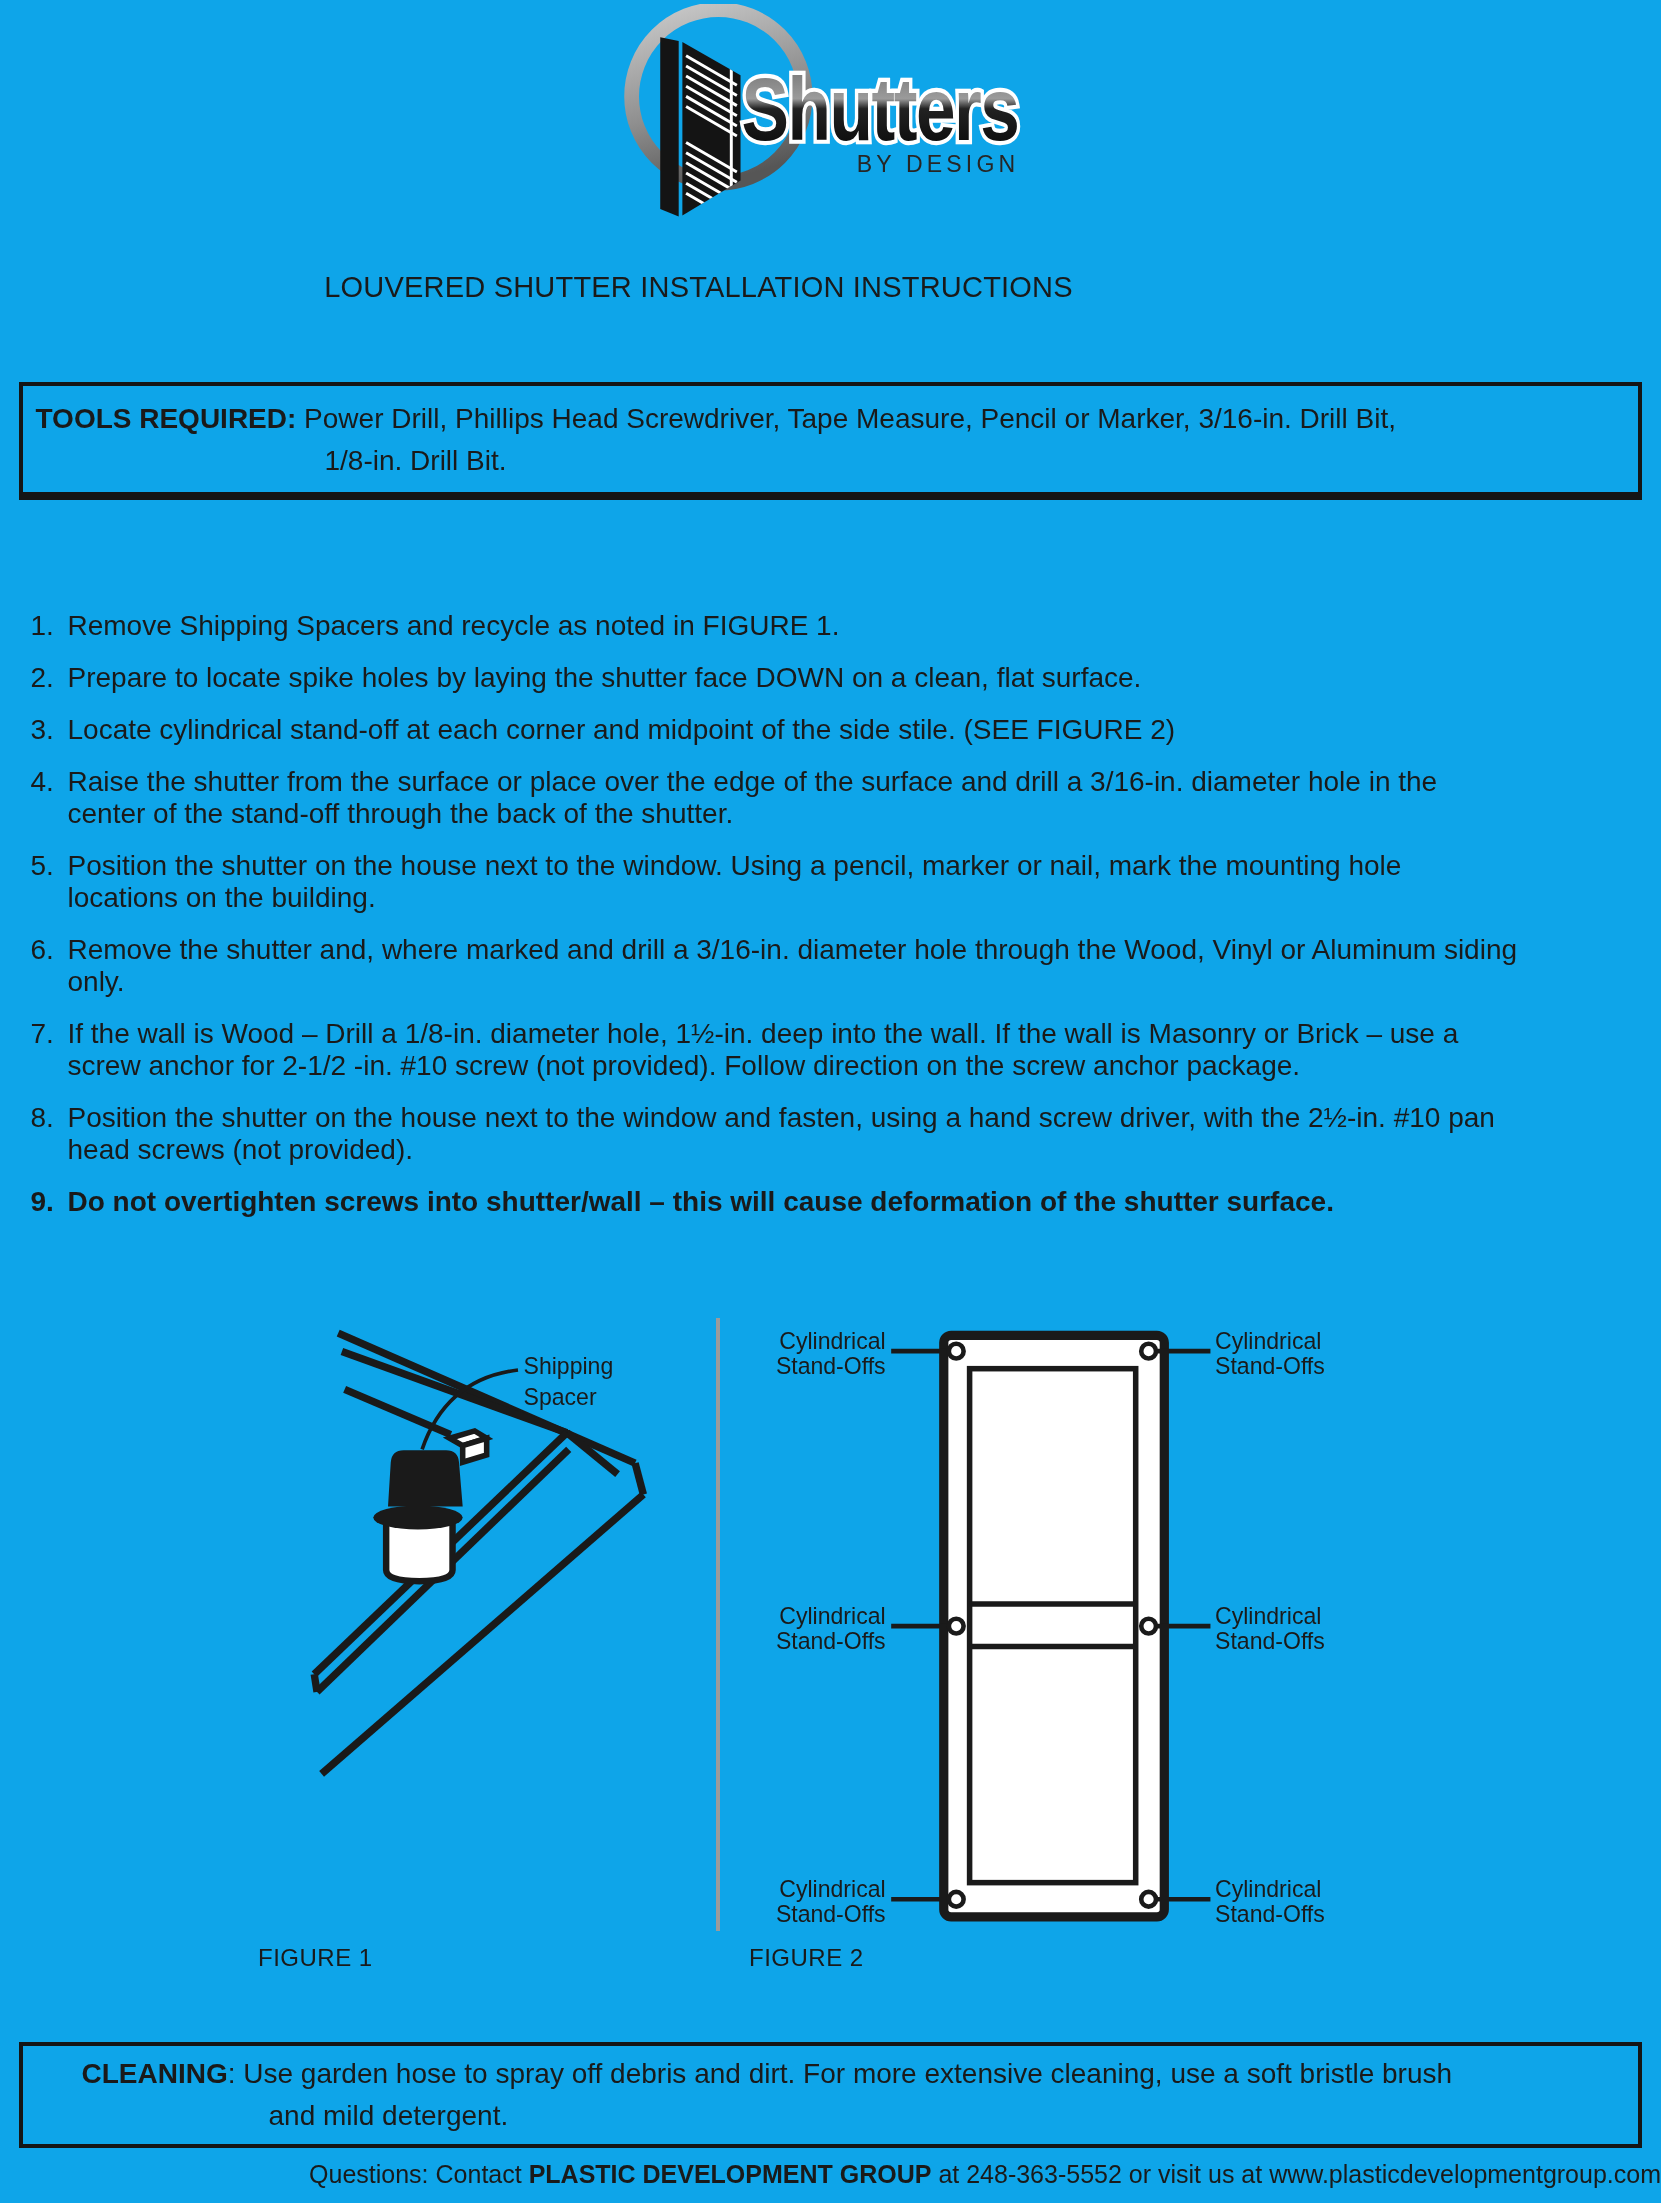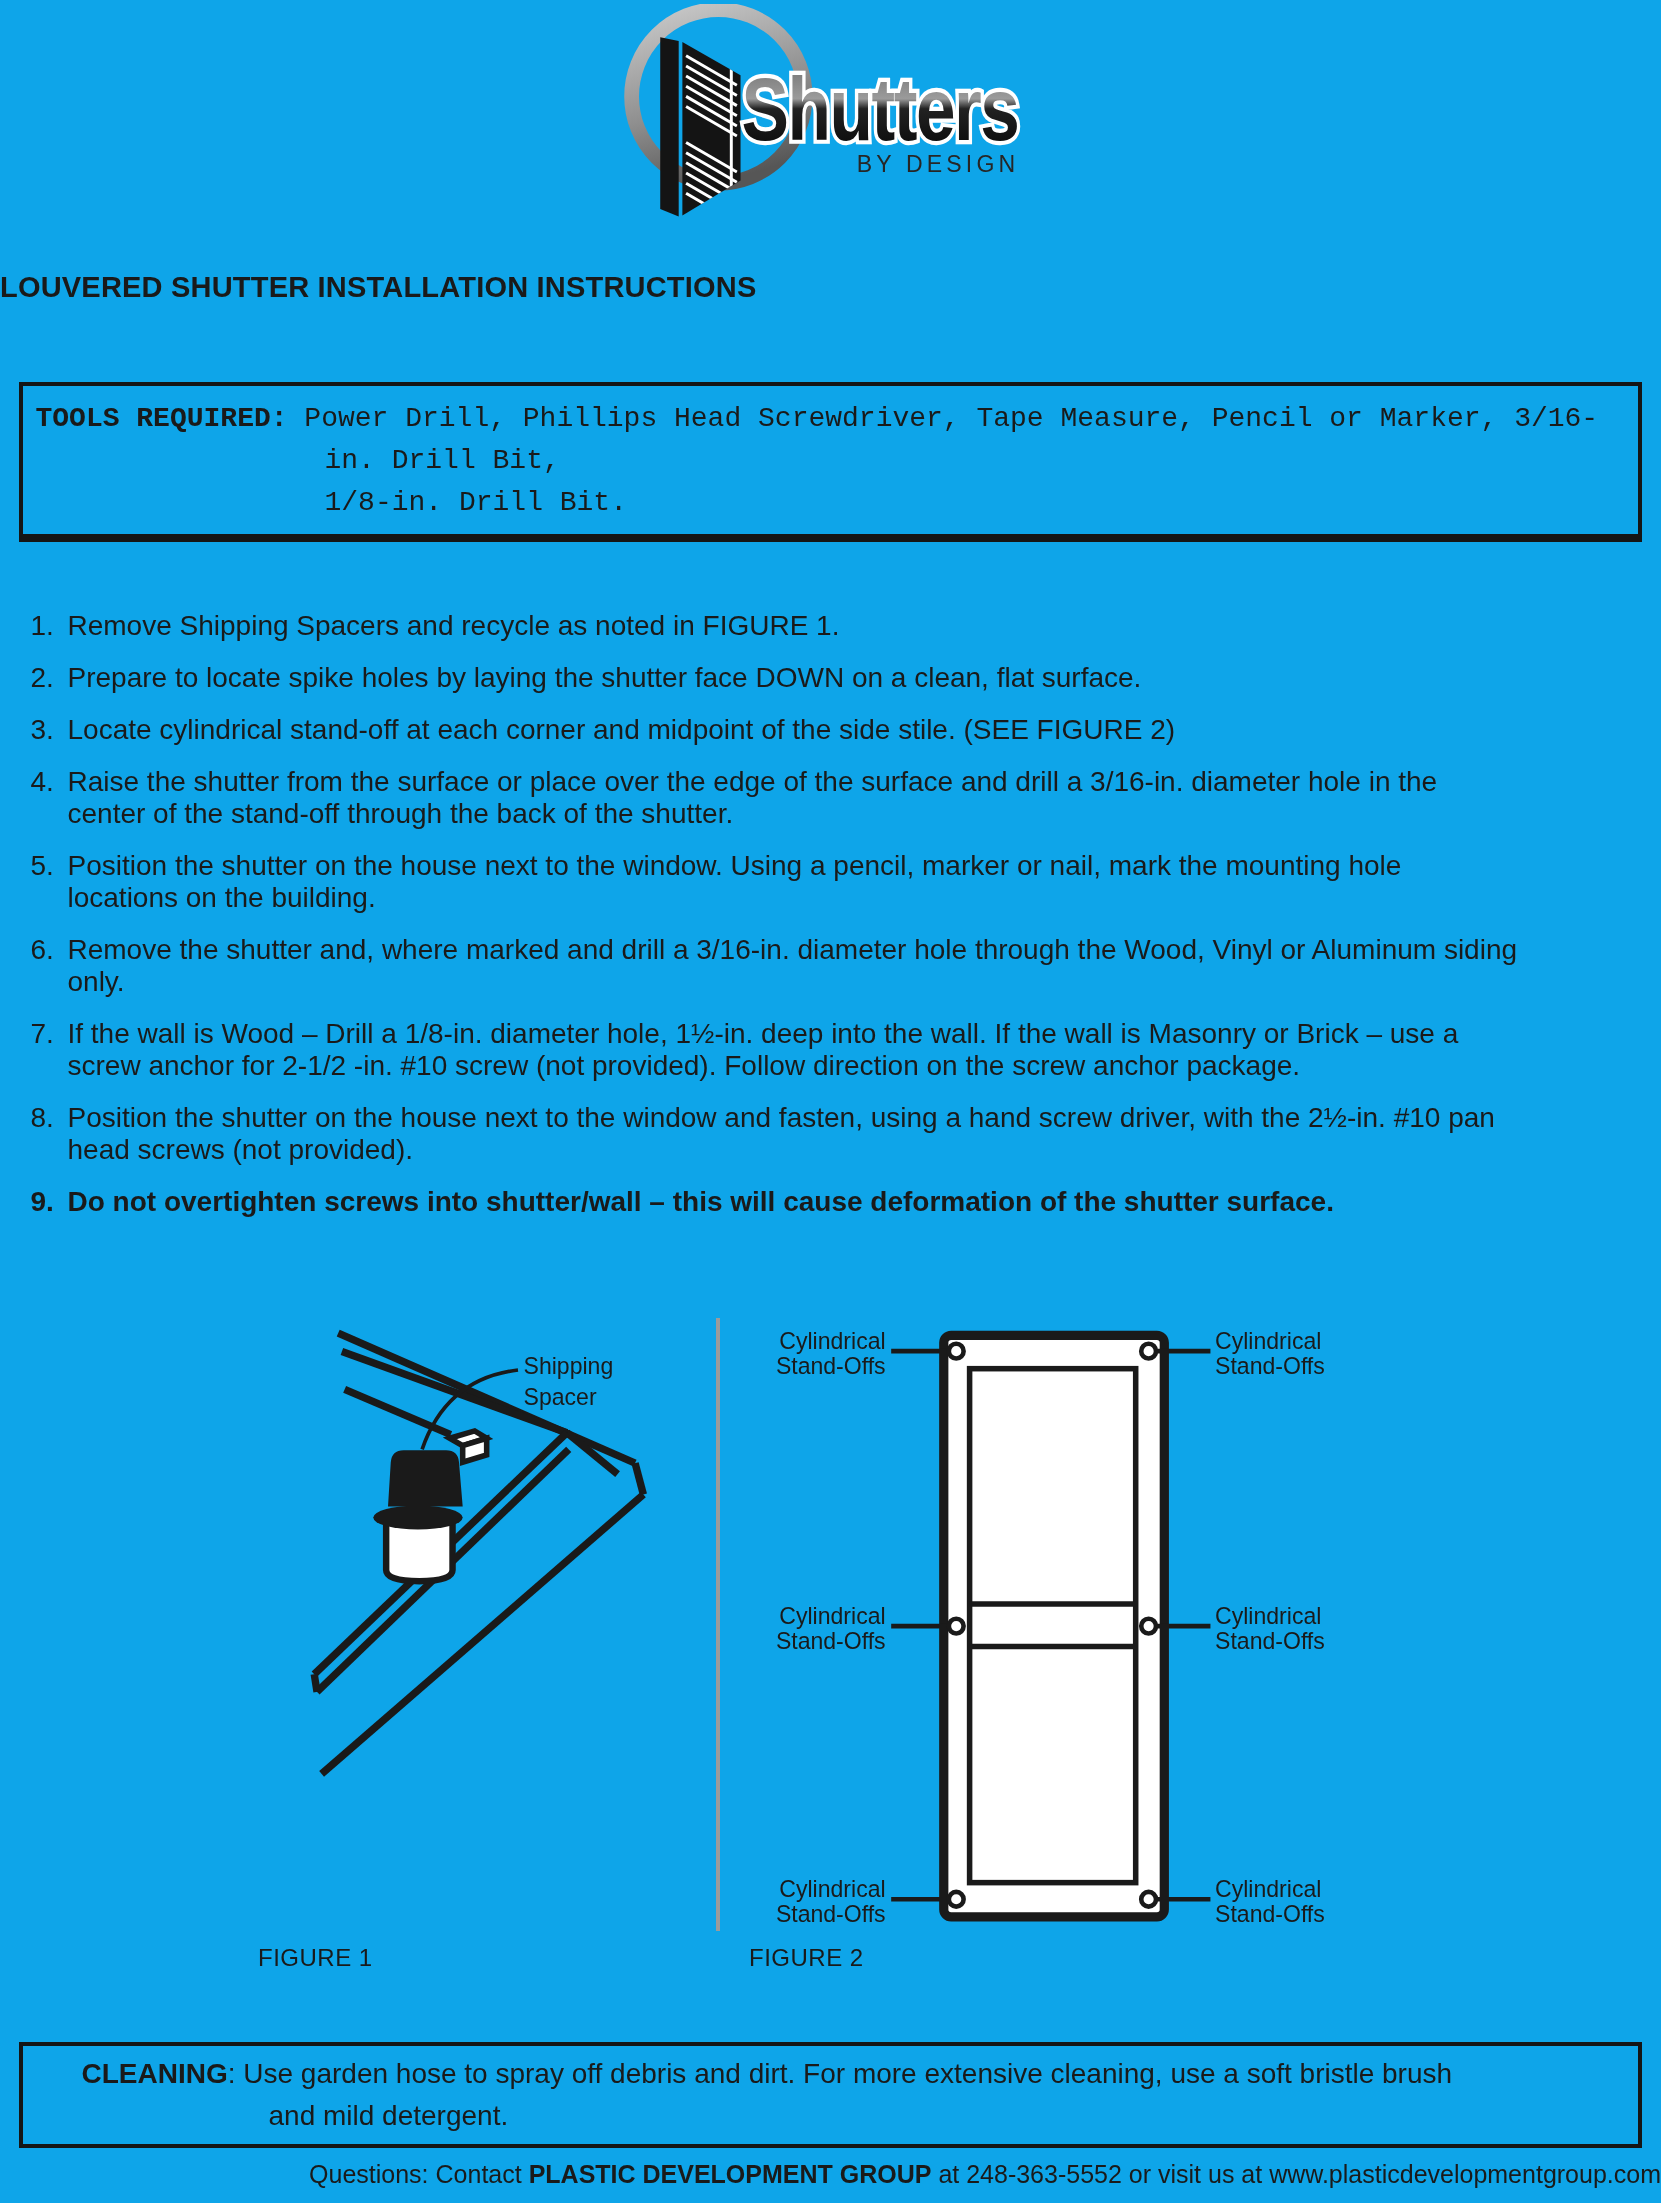--- a/index.html
+++ b/index.html
@@ -9,30 +9,30 @@
     background:#0ea5e9;
     font-family:"Liberation Sans", sans-serif;
     color:#1a1a1a;
     overflow:hidden;
   }
   
   .logo-svg{position:absolute;left:591px;top:3.7px;}
   
   .doc-title{
     position:absolute;left:0;top:266px;width:1397px;
-    font-size:29px;font-weight:bold;line-height:42px;
+    text-align:center;font-size:29px;font-weight:normal;line-height:42px;
     letter-spacing:0.2px;
   }
   
   .req-box{
     position:absolute;left:18.5px;top:382px;width:1623px;
     border:4.6px solid #151515;box-sizing:border-box;
     font-size:28px;line-height:42px;
   }
-  .req-section{padding:12px 13px 10px 13px;font-family:Liberation Mono, monospace;}
+  .req-section{padding:12px 13px 10px 13px;}
   .req-section.tools{border-bottom:4.6px solid #151515;}
   .hang-tools{padding-left:289px;text-indent:-289px;}
   .pre{white-space:pre-line;}
   b.lbl{font-weight:bold;}
   
   .steps{
     position:absolute;left:18.5px;top:610px;width:1626px;
     font-size:28px;line-height:32px;
   }
   .step{display:flex;margin-bottom:20px;padding-left:12px;}

